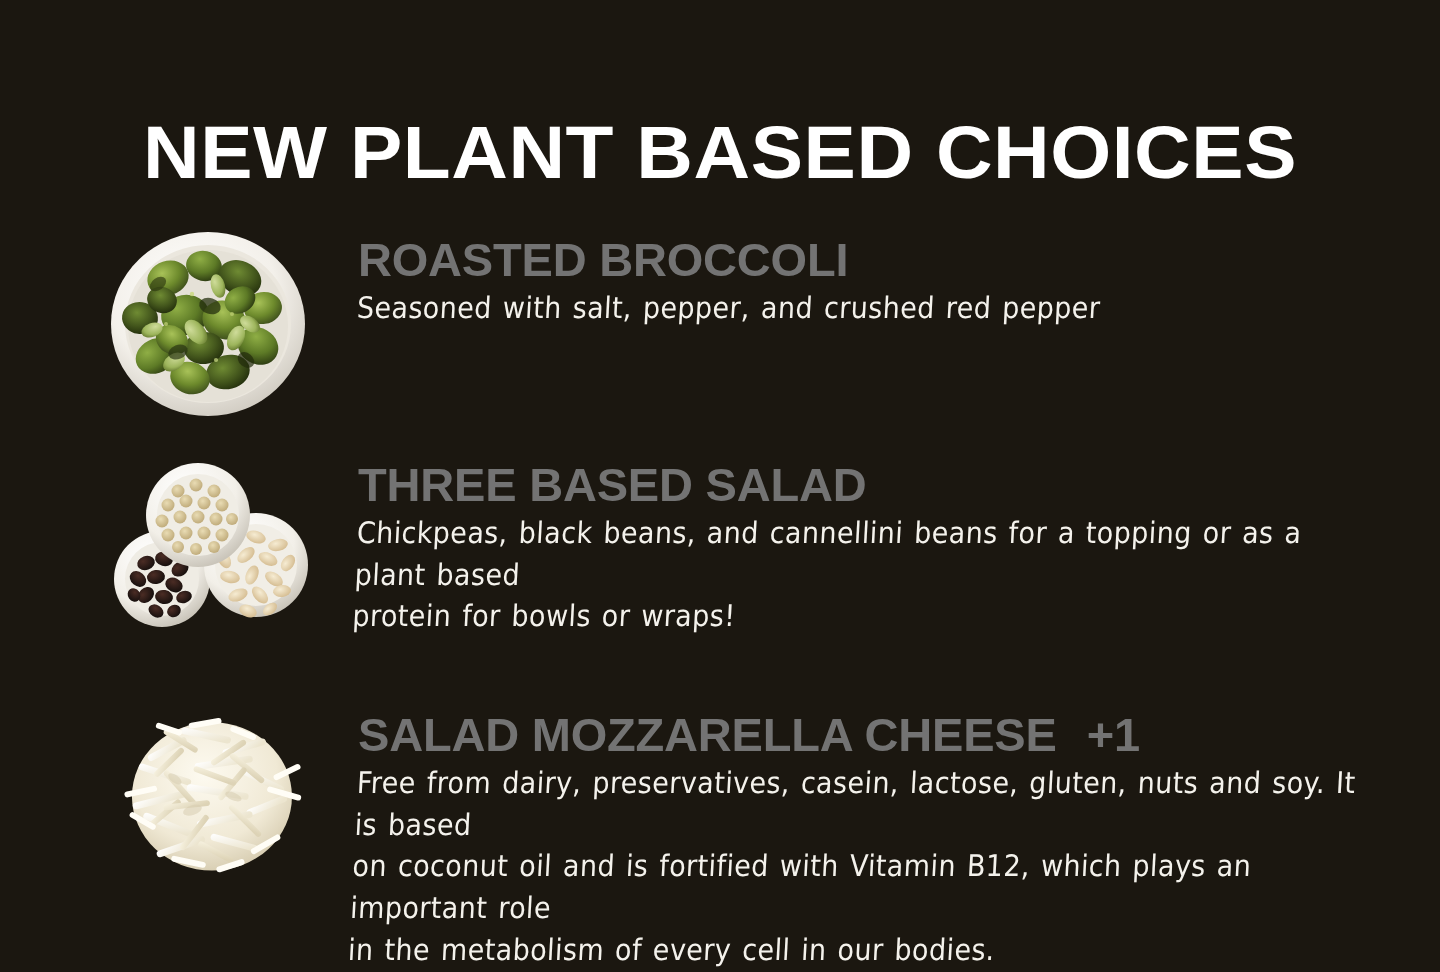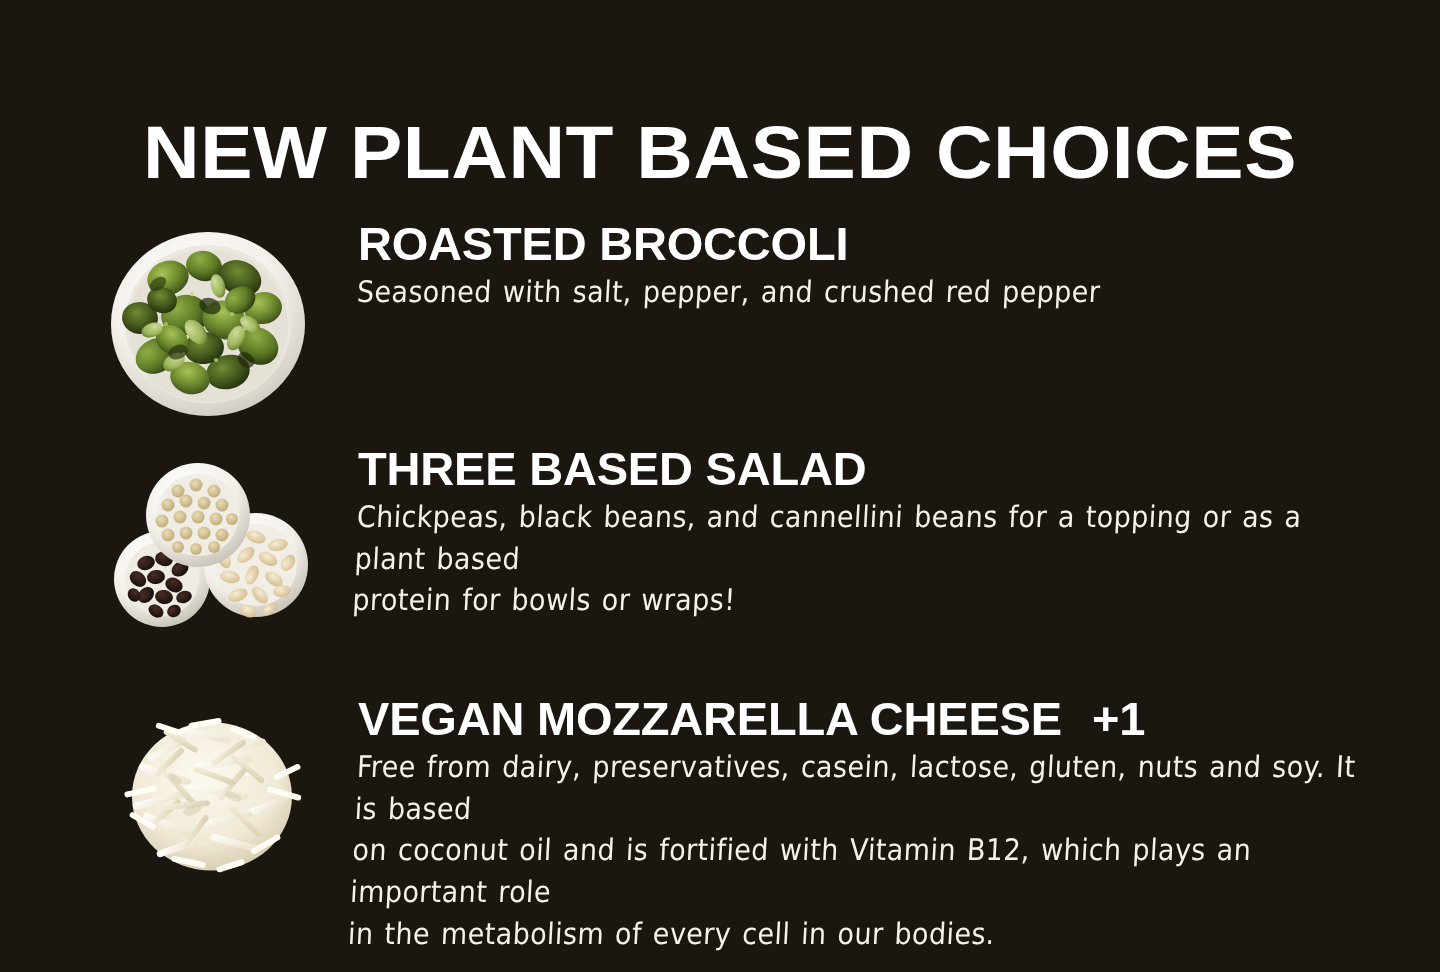--- a/index.html
+++ b/index.html
@@ -53,28 +53,28 @@
     height: 200px;
   }
   .item-text {
     position: absolute;
     left: 358px;
     top: 0;
     width: 1000px;
   }
 
   .item-heading {
-    color: #ffffff;
+    color: #737373;
     font-family: "Liberation Sans", sans-serif;
     font-weight: 700;
     font-size: 47px;
     line-height: 1.03;
     letter-spacing: -0.2px;
     white-space: nowrap;
-    margin: 0 0 3px 0;
+    margin: 16px 0 3px 0;
   }
   .item-heading .plus {
     display: inline-block;
     margin-left: 30px;
     font-weight: 700;
   }
   .item-desc {
     color: #f4f2ec;
     font-family: "DejaVu Sans", sans-serif;
     font-size: 27px;
@@ -350,21 +350,21 @@
         <g fill="#d8ceb2" opacity="0.55">
           <ellipse cx="92" cy="118" rx="10" ry="5" transform="rotate(-18 92 118)"></ellipse>
           <ellipse cx="134" cy="104" rx="9" ry="4" transform="rotate(24 134 104)"></ellipse>
           <ellipse cx="74" cy="86" rx="8" ry="4" transform="rotate(36 74 86)"></ellipse>
         </g>
       </svg>
     </div>
 
     <div class="item-text">
       <div class="item-heading">
-        <span>VEGAN MOZZARELLA CHEESE</span><span class="plus">+1</span>
+        <span>SALAD MOZZARELLA CHEESE</span><span class="plus">+1</span>
       </div>
       <div class="item-desc">Free from dairy, preservatives, casein, lactose, gluten, nuts and soy. It is based
 on coconut oil and is fortified with Vitamin B12, which plays an important role
 in the metabolism of every cell in our bodies.</div>
     </div>
   </div>
 
 </div>
 
 </body></html>

